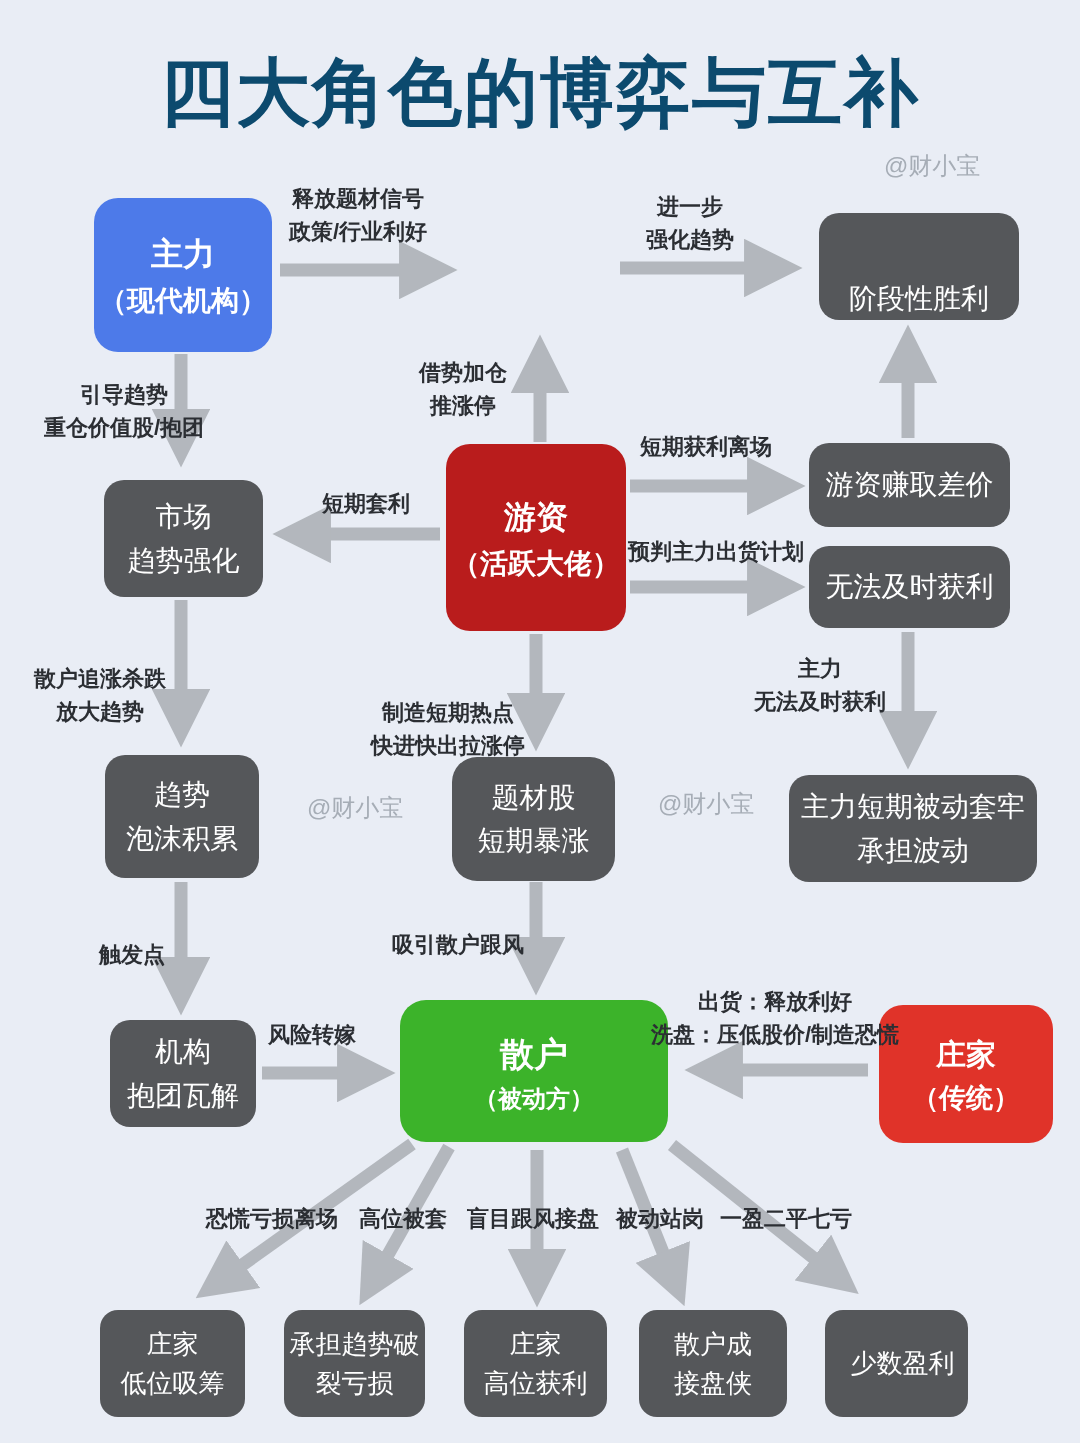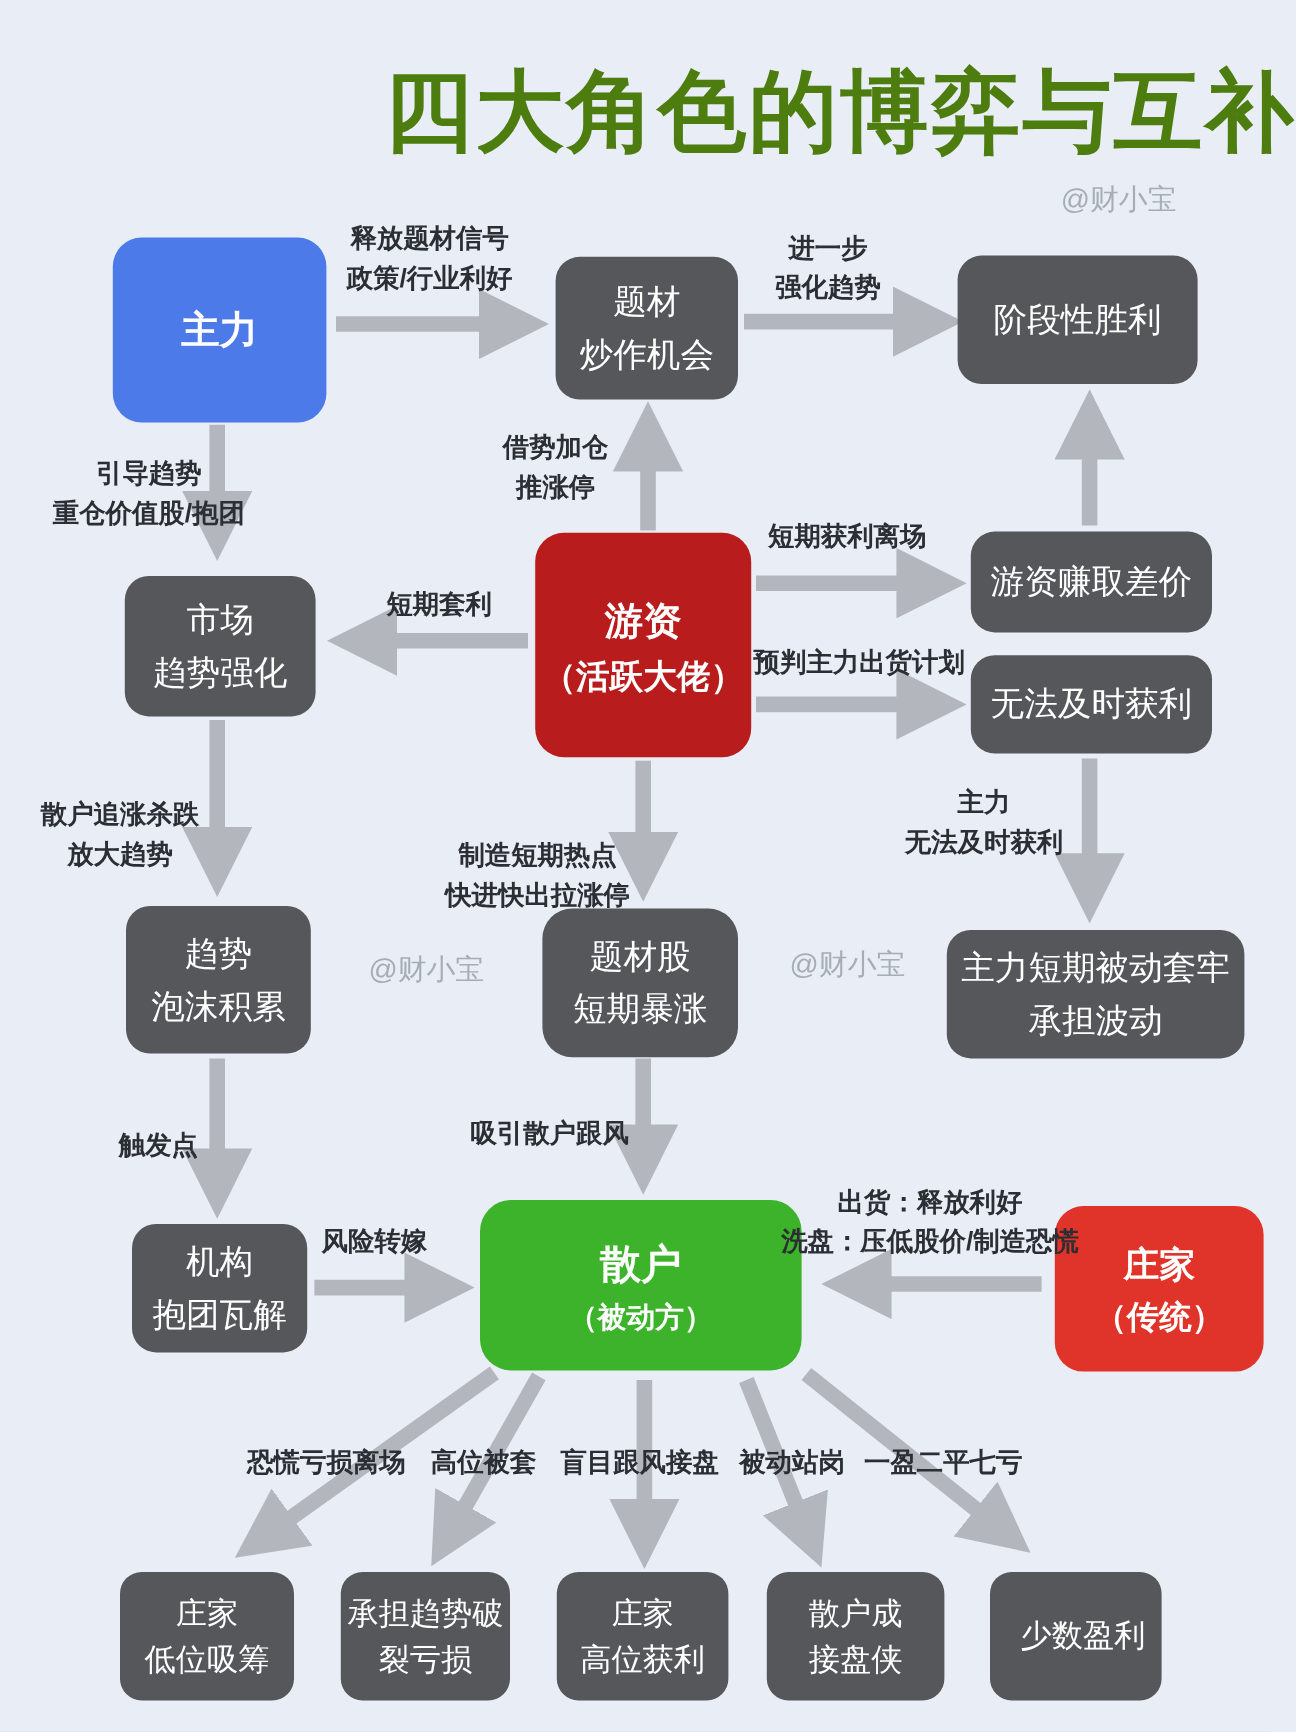--- a/index.html
+++ b/index.html
@@ -4,22 +4,22 @@
 <style>
   * { margin:0; padding:0; box-sizing:border-box; }
   html,body { background:#dde3ed; }
   .canvas {
     position:relative; width:1080px; height:1443px; margin:0 auto;
     background:#e9edf5; overflow:hidden;
     font-family:"Liberation Sans","DejaVu Sans",sans-serif;
   }
   .title {
     position:absolute; top:44px; left:0; width:100%;
-    text-align:right; font-size:74px; font-weight:900;
-    color:#4d7c0f; letter-spacing:2px;
+    text-align:center; font-size:74px; font-weight:900;
+    color:#0c4a6e; letter-spacing:2px;
   }
   .watermark {
     position:absolute; font-size:24px; color:#a6adb6; font-weight:500;
     z-index:2; white-space:nowrap;
   }
   .arrows { position:absolute; left:0; top:0; z-index:1; }
   .node {
     position:absolute; z-index:2; display:flex; flex-direction:column;
     align-items:center; justify-content:center;
     color:#ffffff; text-align:center; white-space:nowrap;
@@ -77,26 +77,23 @@
       <line x1="412" y1="1144" x2="210" y2="1288" marker-end="url(#ah)"></line>
       <line x1="449" y1="1147" x2="368" y2="1290" marker-end="url(#ah)"></line>
       <line x1="537" y1="1150" x2="537" y2="1290" marker-end="url(#ah)"></line>
       <line x1="622" y1="1150" x2="678" y2="1290" marker-end="url(#ah)"></line>
       <line x1="672" y1="1145" x2="845" y2="1283" marker-end="url(#ah)"></line>
     </g>
   </svg>
 
   <div class="node blue" style="left:94px;top:198px;width:178px;height:154px;">
     <div class="l1">主力</div>
-  </div>
-  <div class="node dark" style="left:463px;top:214px;width:152px;height:119px;">
-    <div>题材</div>
-    <div>炒作机会</div>
-  </div>
-  <div class="node dark" style="left:798px;top:213px;width:200px;height:107px;">
+    <div class="l2">（现代机构）</div>
+  </div>
+  <div class="node dark" style="left:819px;top:213px;width:200px;height:107px;justify-content:flex-end;">
     <div>阶段性胜利</div>
   </div>
 
   <div class="node dark" style="left:104px;top:480px;width:159px;height:117px;">
     <div>市场</div>
     <div>趋势强化</div>
   </div>
   <div class="node orange" style="left:446px;top:444px;width:180px;height:187px;">
     <div class="l1">游资</div>
     <div class="l2">（活跃大佬）</div>

